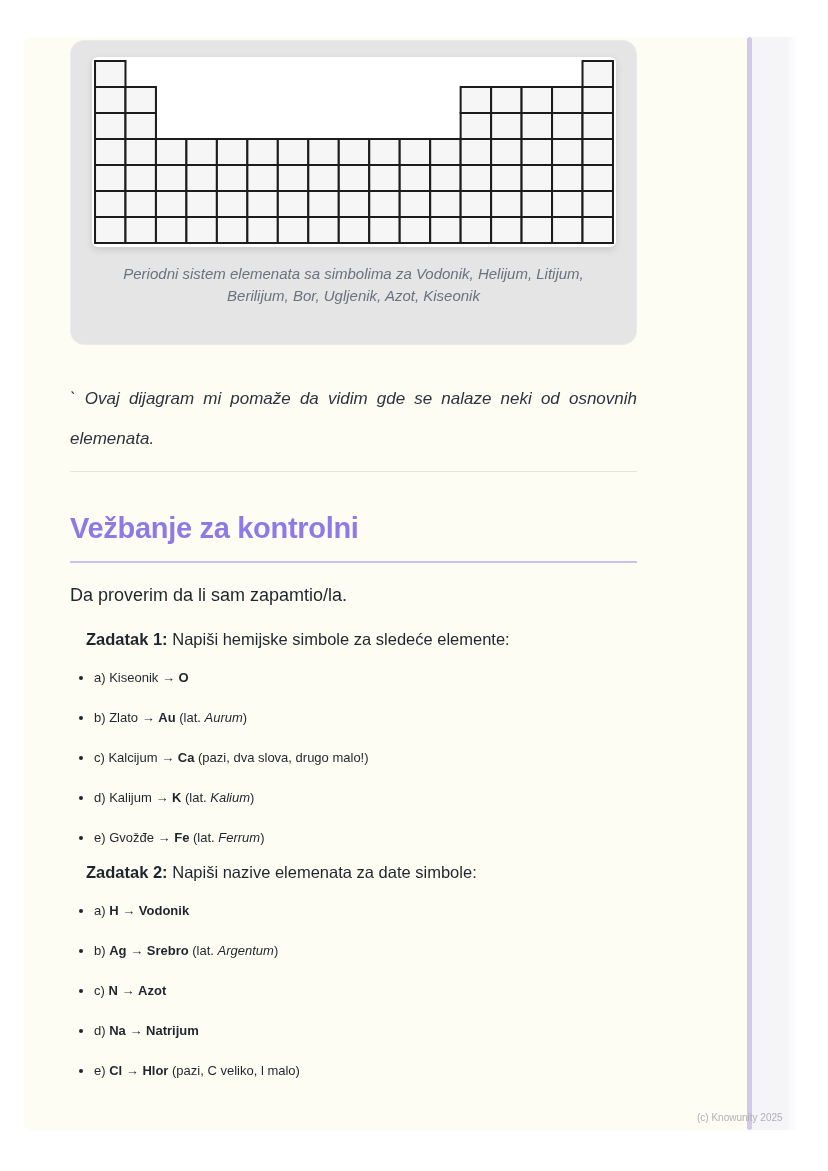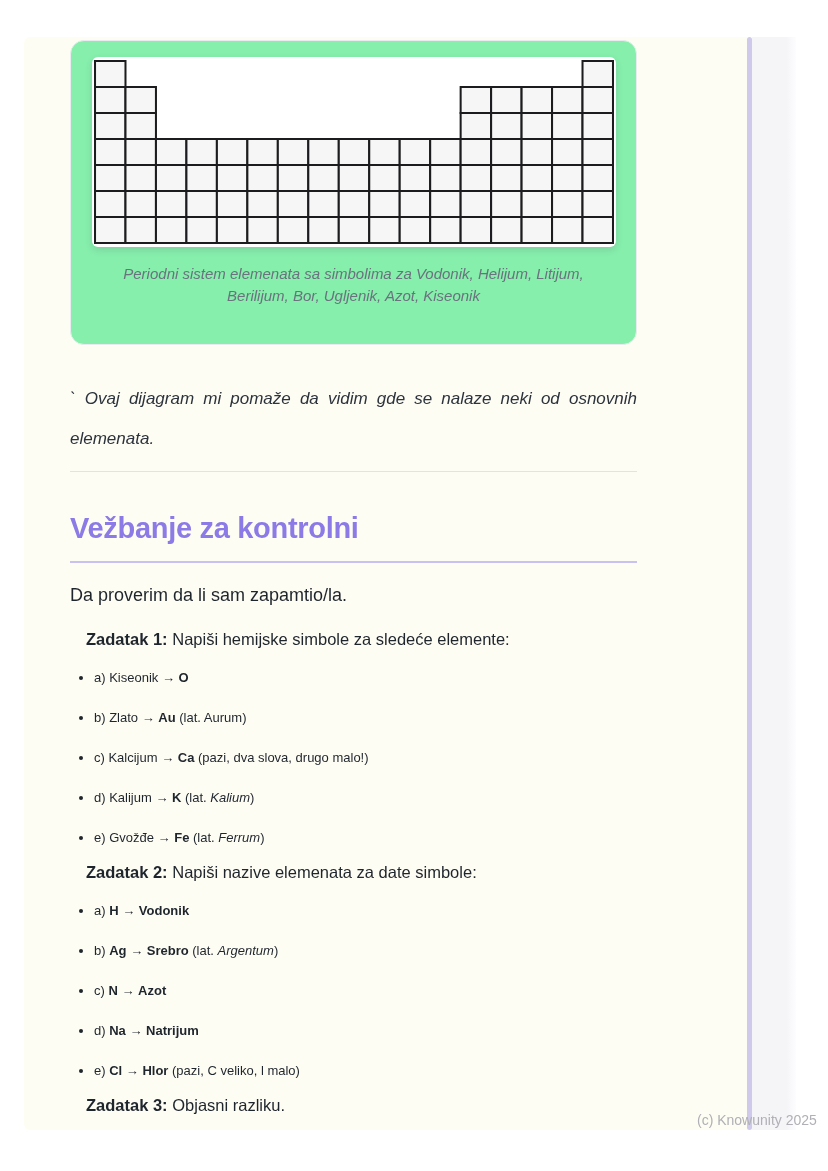--- a/index.html
+++ b/index.html
@@ -17,21 +17,21 @@
     width: 723px; height: 1093px;
     background: #FEFDF3;
     border-radius: 6px 0 0 6px;
     overflow: hidden;
   }
   .content { position: absolute; left: 46px; top: 3px; width: 567px; }
 
   
   .card {
     width: 567px; height: 305px;
-    background: #86efac;
+    background: #e5e5e5;
     border: 1px solid #E9EBF1;
     border-radius: 14px;
     padding-top: 16px;
   }
   .grid-image {
     width: 524px; margin: 0 auto;
     background: #ffffff;
     border-radius: 6px;
     box-shadow: 0 3px 7px rgba(60,60,90,0.16);
     padding: 3px 2px;
@@ -75,21 +75,21 @@
     width: 5px; height: 1093px;
     background: #CFC9EC; border-radius: 3px;
   }
   .gutter {
     position: absolute; left: 752px; top: 37px;
     width: 44px; height: 1093px;
     background: linear-gradient(90deg, #F5F4F7 0%, #F5F4F7 78%, #FDFDFE 100%);
   }
   .watermark {
     position: absolute; left: 697px; top: 1112px;
-    font-size: 14px; color: #B0B0B6; z-index: 5;
+    font-size: 10px; color: #B0B0B6; z-index: 5;
     white-space: nowrap;
   }
 </style>
 </head>
 <body>
 
 <div class="page">
   <div class="content">
 
     <div class="card">
@@ -188,35 +188,34 @@
 
     <hr class="divider">
 
     <h1 class="heading">Vežbanje za kontrolni</h1>
 
     <p class="section-intro">Da proverim da li sam zapamtio/la.</p>
 
     <p class="task-line"><span class="task-label">Zadatak 1:</span><span> Napiši hemijske simbole za sledeće elemente:</span></p>
     <ul class="task-list">
         <li><span>a) Kiseonik → </span><span style="font-weight: 700;">O</span></li>
-        <li><span>b) Zlato → </span><span style="font-weight: 700;">Au</span><span> (lat. </span><span style="">Aurum</span><span>)</span></li>
+        <li><span>b) Zlato → </span><span style="font-weight: 700;">Au</span><span> (lat. </span><span style="font-style: italic;">Aurum</span><span>)</span></li>
         <li><span>c) Kalcijum → </span><span style="font-weight: 700;">Ca</span><span> (pazi, dva slova, drugo malo!)</span></li>
         <li><span>d) Kalijum → </span><span style="font-weight: 700;">K</span><span> (lat. </span><span style="font-style: italic;">Kalium</span><span>)</span></li>
         <li><span>e) Gvožđe → </span><span style="font-weight: 700;">Fe</span><span> (lat. </span><span style="font-style: italic;">Ferrum</span><span>)</span></li>
       </ul>
 
     <p class="task-line"><span class="task-label">Zadatak 2:</span><span> Napiši nazive elemenata za date simbole:</span></p>
     <ul class="task-list">
         <li><span>a) </span><span style="font-weight: 700;">H</span><span> → </span><span style="font-weight: 700;">Vodonik</span></li>
         <li><span>b) </span><span style="font-weight: 700;">Ag</span><span> → </span><span style="font-weight: 700;">Srebro</span><span> (lat. </span><span style="font-style: italic;">Argentum</span><span>)</span></li>
         <li><span>c) </span><span style="font-weight: 700;">N</span><span> → </span><span style="font-weight: 700;">Azot</span></li>
         <li><span>d) </span><span style="font-weight: 700; margin-top: 8px;">Na</span><span> → </span><span style="font-weight: 700;">Natrijum</span></li>
         <li><span>e) </span><span style="font-weight: 700;">Cl</span><span> → </span><span style="font-weight: 700;">Hlor</span><span> (pazi, C veliko, l malo)</span></li>
       </ul>
 
-    <p class="task-line"><span class="task-label">Zadatak 3:</span><span> Objasni razliku.</span></p>
 
   </div>
 </div>
 
 <div class="scrollbar"></div>
 <div class="gutter"></div>
 <div class="watermark">(c) Knowunity 2025</div>
 
 </body></html>

